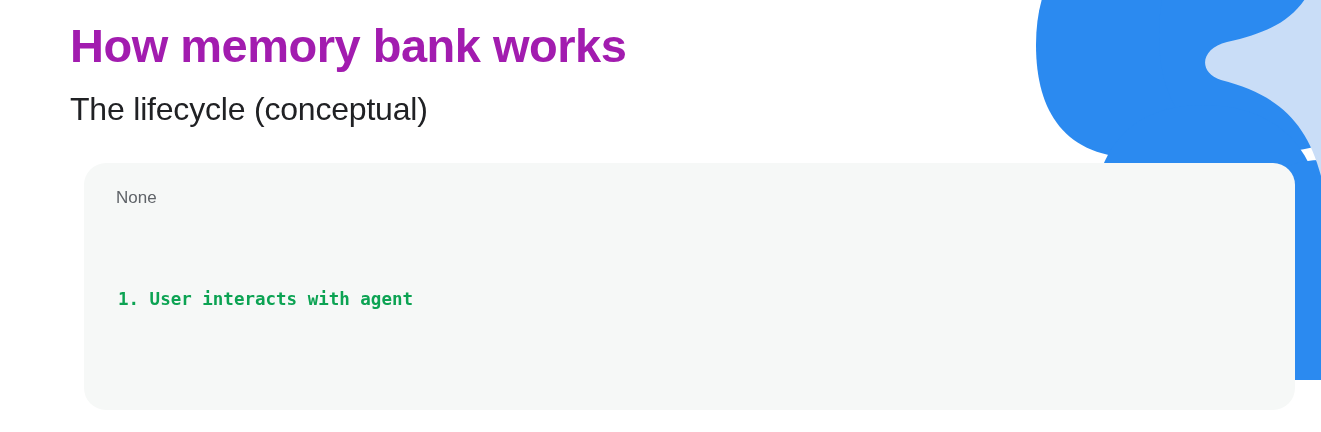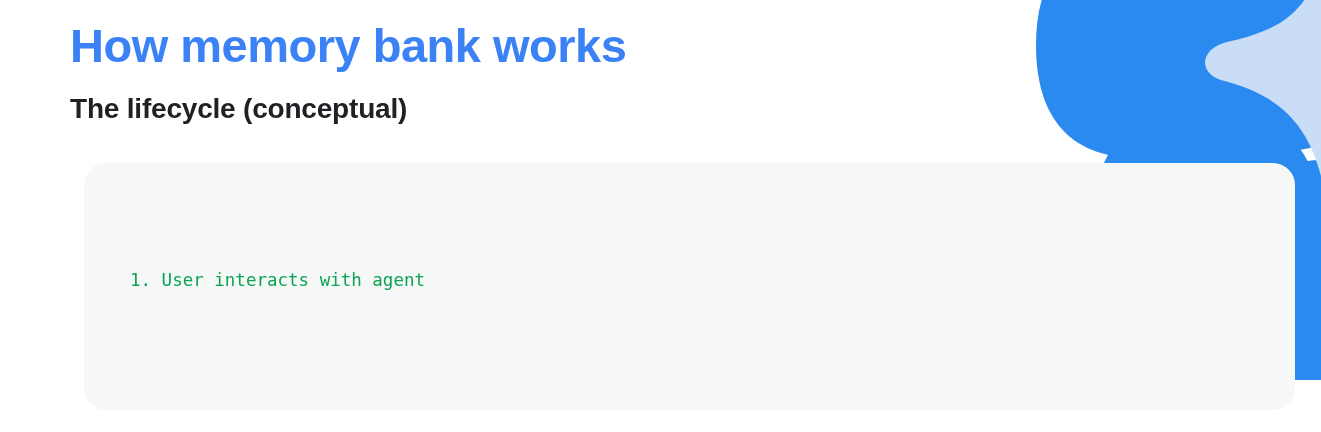--- a/index.html
+++ b/index.html
@@ -37,30 +37,30 @@
     width: 1230px;
   }
 
   #page-title {
     margin: 0;
     padding-top: 16px;
     font-size: 47px;
     line-height: 60px;
     font-weight: 700;
     letter-spacing: -0.5px;
-    color: #3b82f6;
+    color: #a21caf;
     white-space: nowrap;
   }
 
   #page-subtitle {
     margin: 0;
     padding-top: 17px;
-    font-size: 28px;
+    font-size: 32px;
     line-height: 32px;
-    font-weight: 700;
+    font-weight: 400;
     letter-spacing: -0.2px;
     color: #202124;
     white-space: nowrap;
   }
 
   
   #code-block {
     position: absolute;
     left: 84px;
     top: 163px;
@@ -87,22 +87,23 @@
     padding: 0;
     list-style: none;
     font-family: "DejaVu Sans Mono", "Liberation Mono", monospace;
     font-size: 17.5px;
     line-height: 31px;
     color: #0CA353;
     white-space: pre;
     letter-spacing: 0px;
   }
   #code-lines li {
-    margin: 16px;
+    margin: 4px;
     padding: 0;
+    font-weight: bold;
   }
 </style>
 </head>
 <body>
 
 <div id="page">
 
   <svg id="decor" viewBox="0 0 300 380" xmlns="http://www.w3.org/2000/svg" aria-hidden="true">
     <g>
 
@@ -117,20 +118,21 @@
       <path fill="#C9DDF7" d="M 300 -40 C 288 10 262 30 206 42 C 180 48 176 72 200 80 C 256 94 286 122 300 176 L 300 -40 Z"></path>
     </g>
   </svg>
 
   <div id="content">
     <h1 id="page-title">How memory bank works</h1>
     <h2 id="page-subtitle">The lifecycle (conceptual)</h2>
   </div>
 
   <div id="code-block">
+    <div id="code-lang">None</div>
     <ul id="code-lines">
       <li>1. User interacts with agent</li>
       
       
       
     </ul>
   </div>
 
 </div>
 

